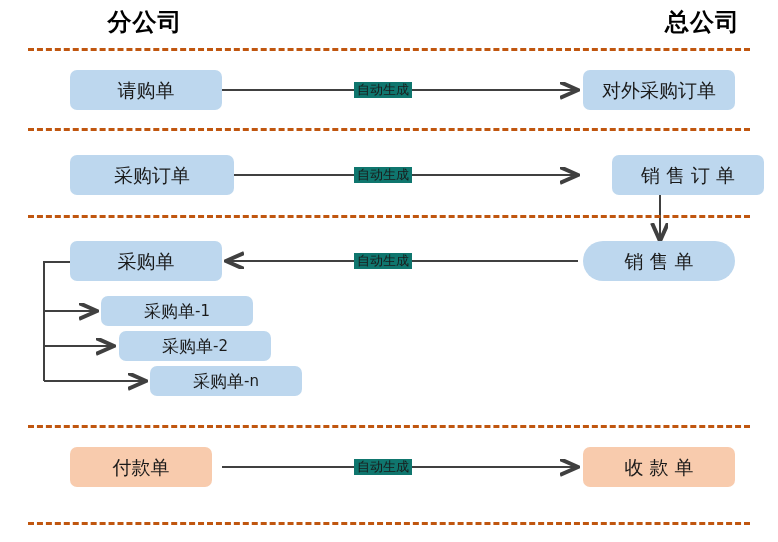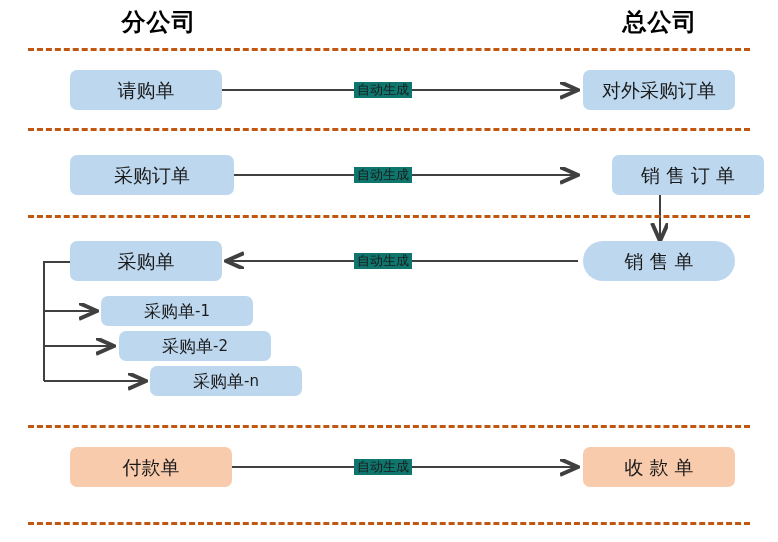--- a/index.html
+++ b/index.html
@@ -107,22 +107,22 @@
 
     <polyline points="112,262 44,262 44,381"></polyline>
 
     <line x1="44" y1="311" x2="97" y2="311" marker-end="url(#arrowR)"></line>
 
     <line x1="44" y1="346" x2="114" y2="346" marker-end="url(#arrowR)"></line>
 
     <line x1="44" y1="381" x2="146" y2="381" marker-end="url(#arrowR)"></line>
   </svg>
 
-  <div class="col-header" style="left:79px; top:6px; width:160px;">分公司</div>
-  <div class="col-header" style="left:580px; top:6px; width:160px;">总公司</div>
+  <div class="col-header" style="left:65px; top:6px; width:160px;">分公司</div>
+  <div class="col-header" style="left:580px; top:6px; width:160px;text-align:right;">总公司</div>
 
   <div class="divider" style="top:48px;"></div>
   <div class="divider" style="top:128px;"></div>
   <div class="divider" style="top:215px;"></div>
   <div class="divider" style="top:425px;"></div>
   <div class="divider" style="top:522px;"></div>
 
   <div class="doc-box blue" style="left:70px; top:70px; width:152px; height:40px;text-align:right;">请购单</div>
   <div class="edge-label" style="left:354px; top:82px;">自动生成</div>
   <div class="doc-box blue" style="left:583px; top:70px; width:152px; height:40px;">对外采购订单</div>
@@ -141,17 +141,17 @@
   </div>
   <div class="doc-box blue small" style="left:119px; top:331px; width:152px; height:30px;">
     <span>采购单</span>
       <span class="suffix">-2</span>
   </div>
   <div class="doc-box blue small" style="left:150px; top:366px; width:152px; height:30px;">
     <span>采购单</span>
       <span class="suffix">-n</span>
   </div>
 
-  <div class="doc-box peach" style="left:70px; top:447px; width:162px; height:40px;">付款单</div>
+  <div class="doc-box peach" style="left:70px; top:447px; width:142px; height:40px;">付款单</div>
   <div class="edge-label" style="left:354px; top:459px;">自动生成</div>
   <div class="doc-box peach" style="left:583px; top:447px; width:152px; height:40px;">收 款 单</div>
 
 </div>
 
 </body></html>

